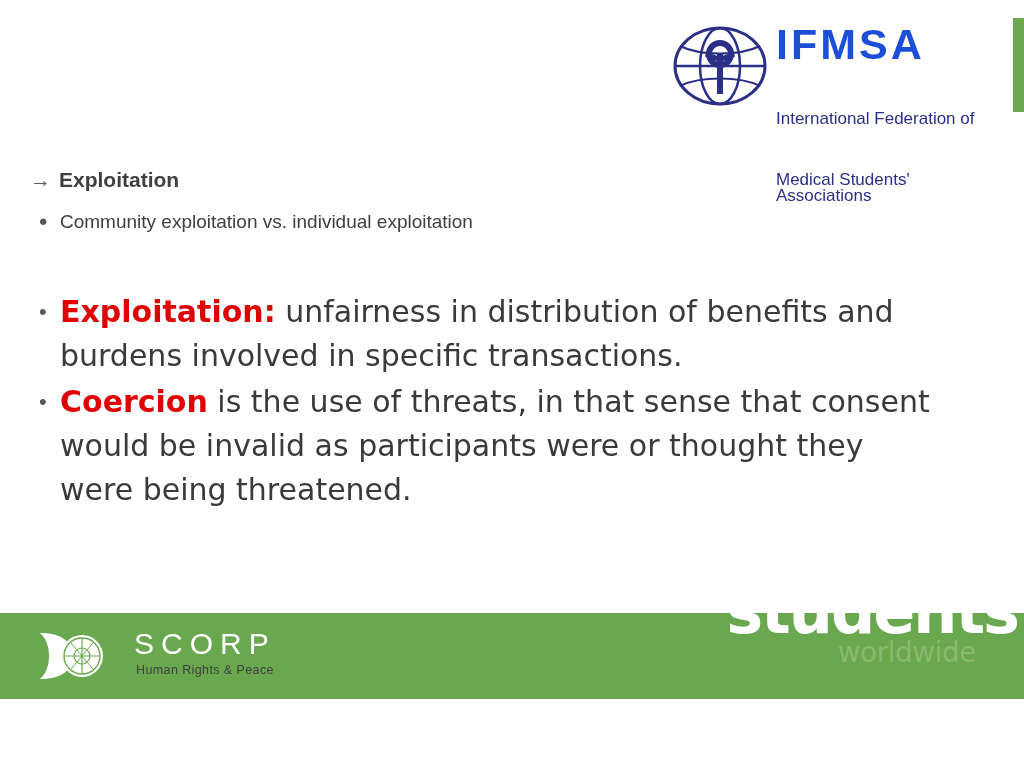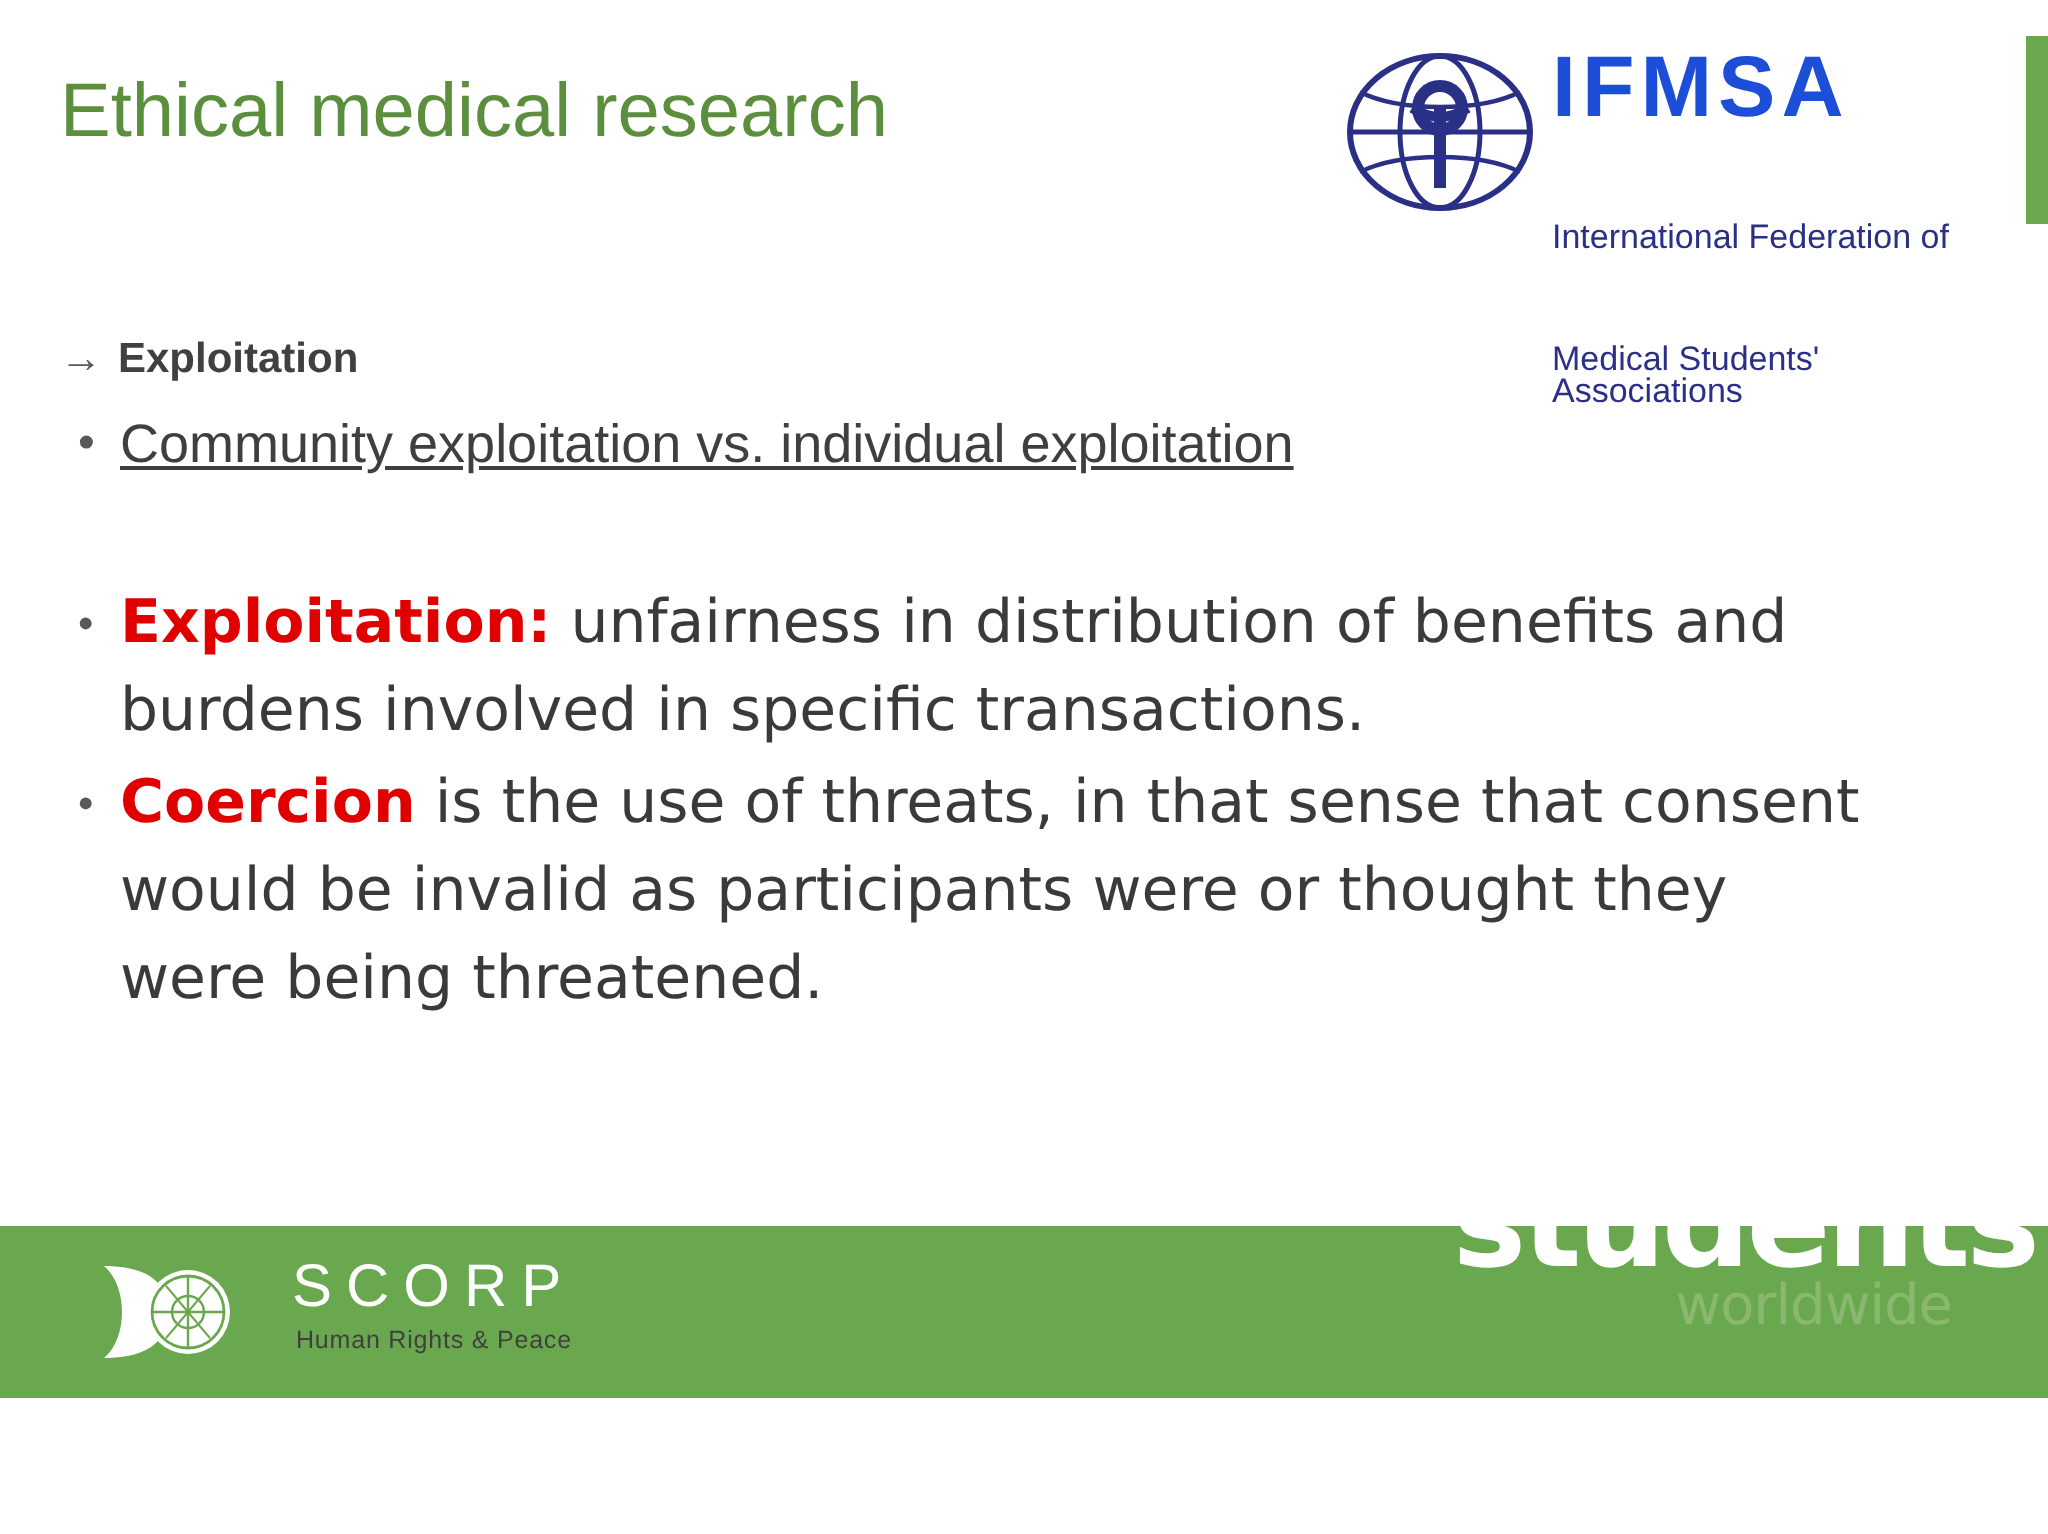--- a/index.html
+++ b/index.html
@@ -102,25 +102,24 @@
   .bullet-dot {
     width: 30px;
     flex: 0 0 30px;
     color: #595959;
     font-size: 24px;
     line-height: 40px;
     text-align: left;
     padding-left: 9px;
   }
   .bullet-text-big {
-    font-size: 27px;
+    font-size: 19px;
     color: #3f3f3f;
     line-height: 40px;
     font-family: "Liberation Sans", sans-serif;
-    text-decoration: underline;
   }
   .gap { height: 46px; }
 
   .bullet-text {
     font-size: 30px;
     color: #3a3a3a;
     line-height: 44px;
     font-family: "DejaVu Sans", sans-serif;
     max-width: 880px;
   }
@@ -141,21 +140,21 @@
   .footer-band {
     position: absolute;
     left: 0;
     bottom: 68px;
     width: 1024px;
     height: 86px;
     background: #6aa84f;
   }
   .scorp {
     position: absolute;
-    left: 50px;
+    left: 38px;
     top: 12px;
     height: 62px;
     width: 250px;
   }
   .scorp-mark {
     position: absolute;
     left: 0;
     top: 4px;
     width: 86px;
     height: 54px;
@@ -216,21 +215,20 @@
     right: 48px;
     bottom: 30px;
     text-align: center;
   }
 </style>
 </head>
 <body>
 
 <div class="slide">
 
-  <div class="slide-title">Ethical medical research</div>
 
   <div class="ifmsa-logo">
     <svg class="ifmsa-globe" viewBox="0 0 96 84">
       <ellipse cx="48" cy="42" rx="45" ry="38" fill="none" stroke="#2b3087" stroke-width="3"></ellipse>
       <ellipse cx="48" cy="42" rx="20" ry="38" fill="none" stroke="#2b3087" stroke-width="2.5"></ellipse>
       <line x1="3" y1="42" x2="93" y2="42" stroke="#2b3087" stroke-width="2.5"></line>
       <path d="M8 22 C28 32 68 32 88 22" fill="none" stroke="#2b3087" stroke-width="2.2"></path>
       <path d="M8 62 C28 52 68 52 88 62" fill="none" stroke="#2b3087" stroke-width="2.2"></path>
       <circle cx="48" cy="30" r="11" fill="none" stroke="#2b3087" stroke-width="6"></circle>
       <rect x="45" y="30" width="6" height="40" fill="#2b3087"></rect>

